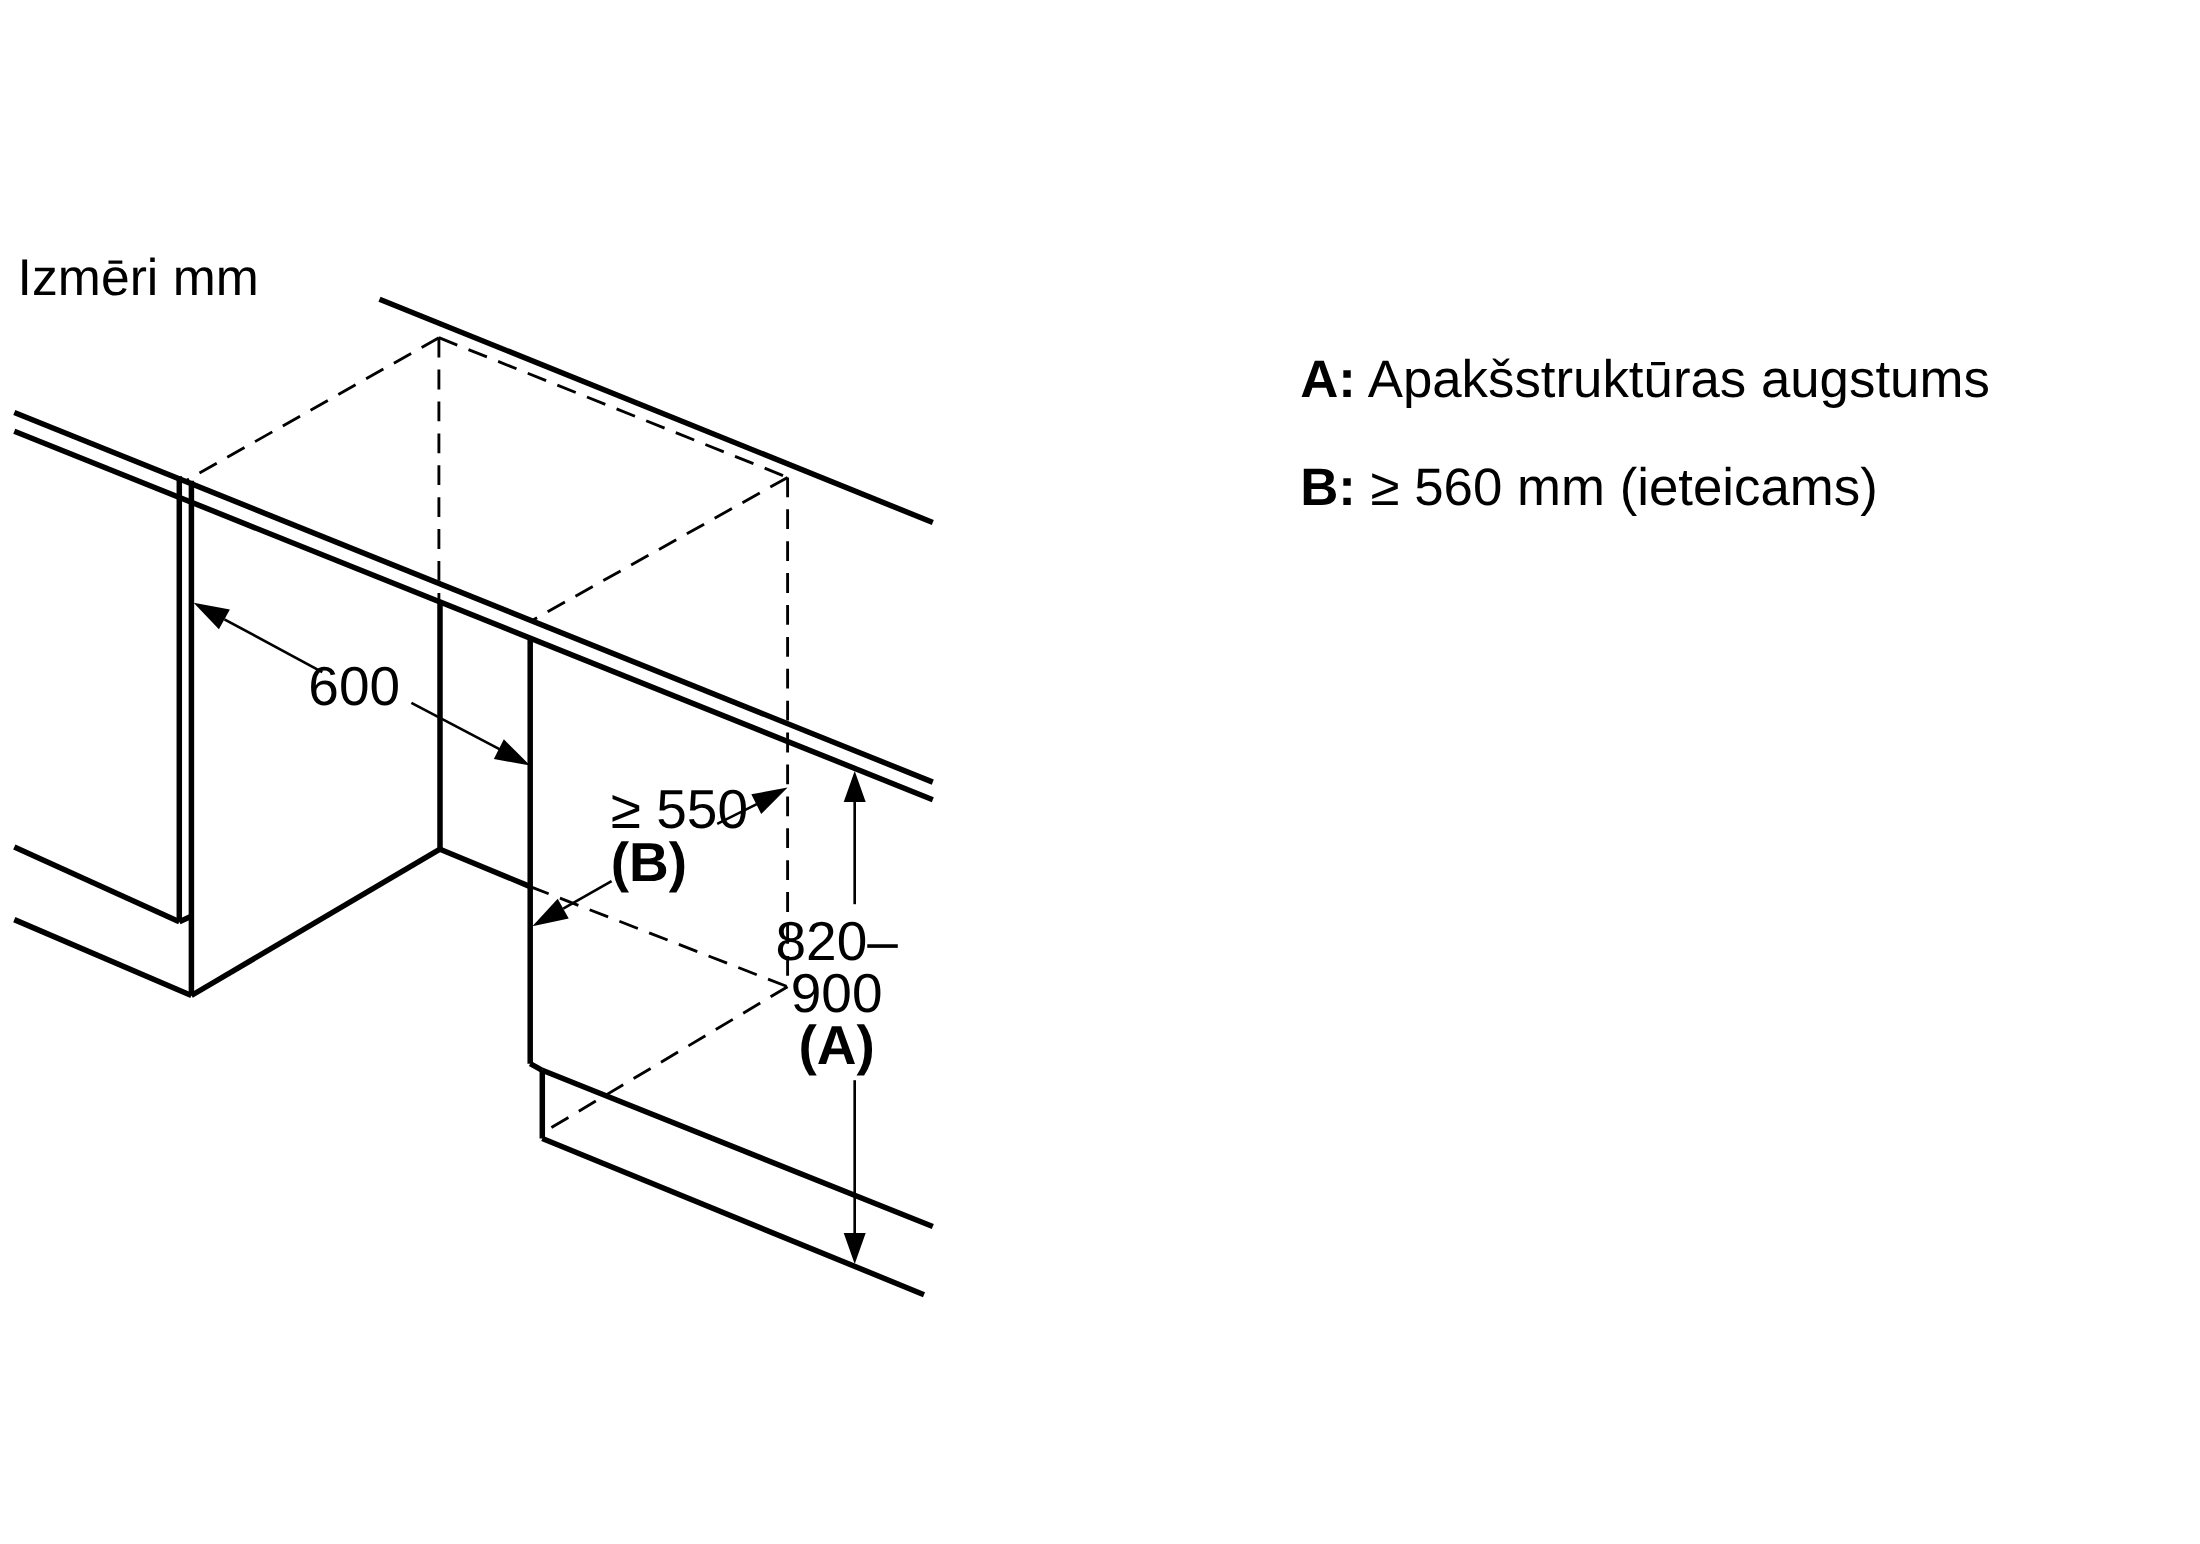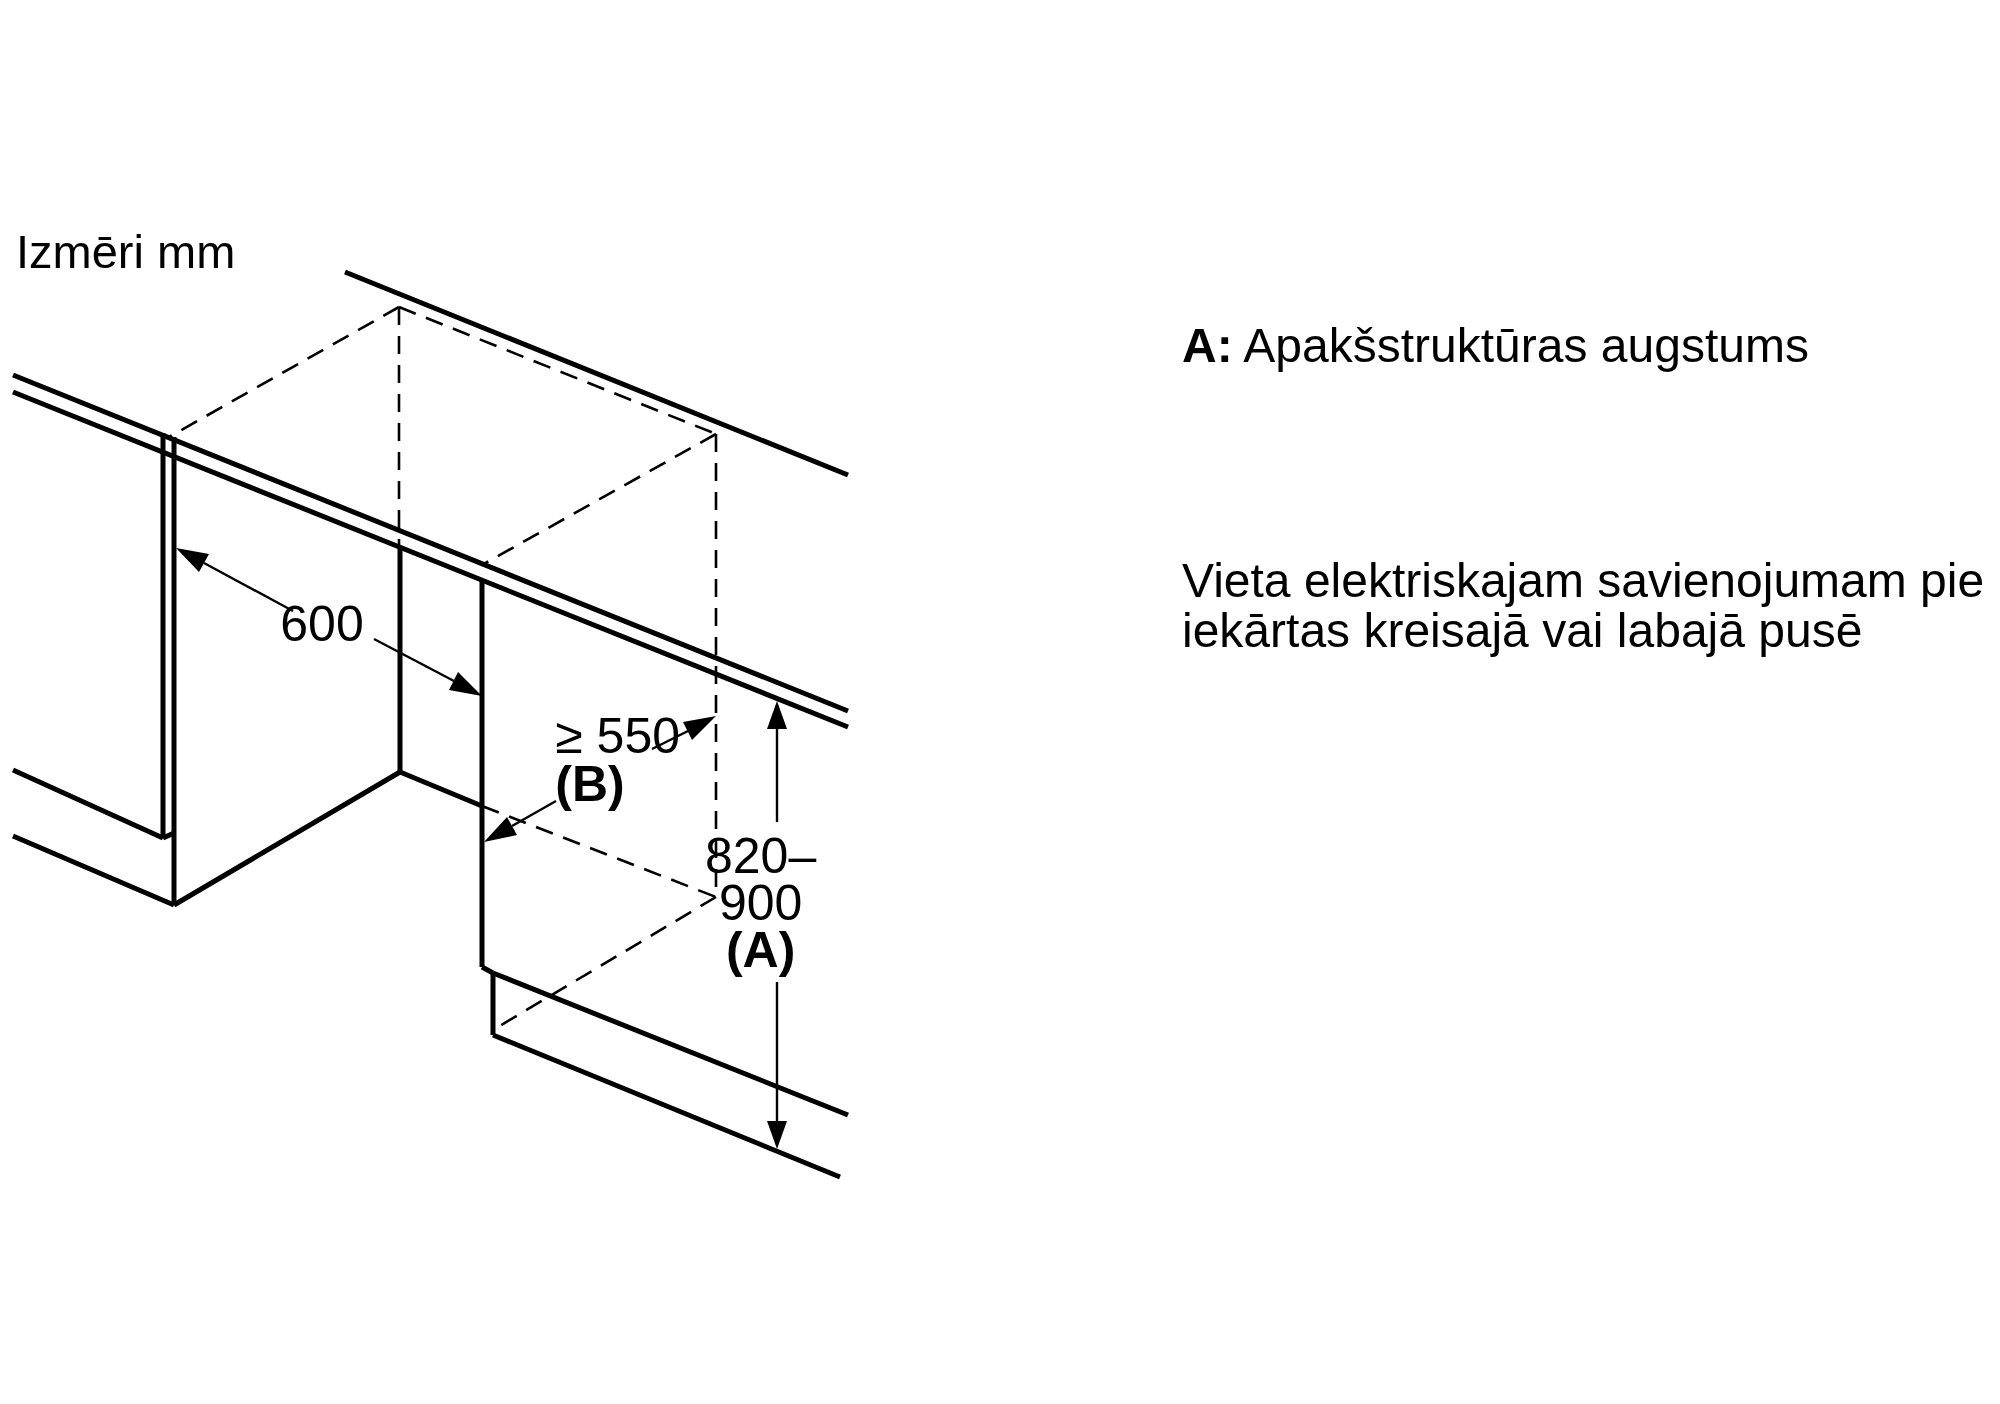--- a/index.html
+++ b/index.html
@@ -148,16 +148,19 @@
     <div>820–</div>
     <div>900</div>
     <div class="ref">(A)</div>
   </div>
 
   <div class="label legend-line legend-a">
     <span class="legend-key">A:</span>
     <span>Apakšstruktūras augstums</span>
   </div>
 
+  <div class="label legend-line legend-b">
+    <span class="legend-key">B:</span>
+    <span>≥ 560 mm (ieteicams)</span>
+  </div>
 
-  <div class="label legend-note">Vieta elektriskajam savienojumam pie iekārtas kreisajā vai labajā pusē</div>
 
 </div>
 
 </body></html>

